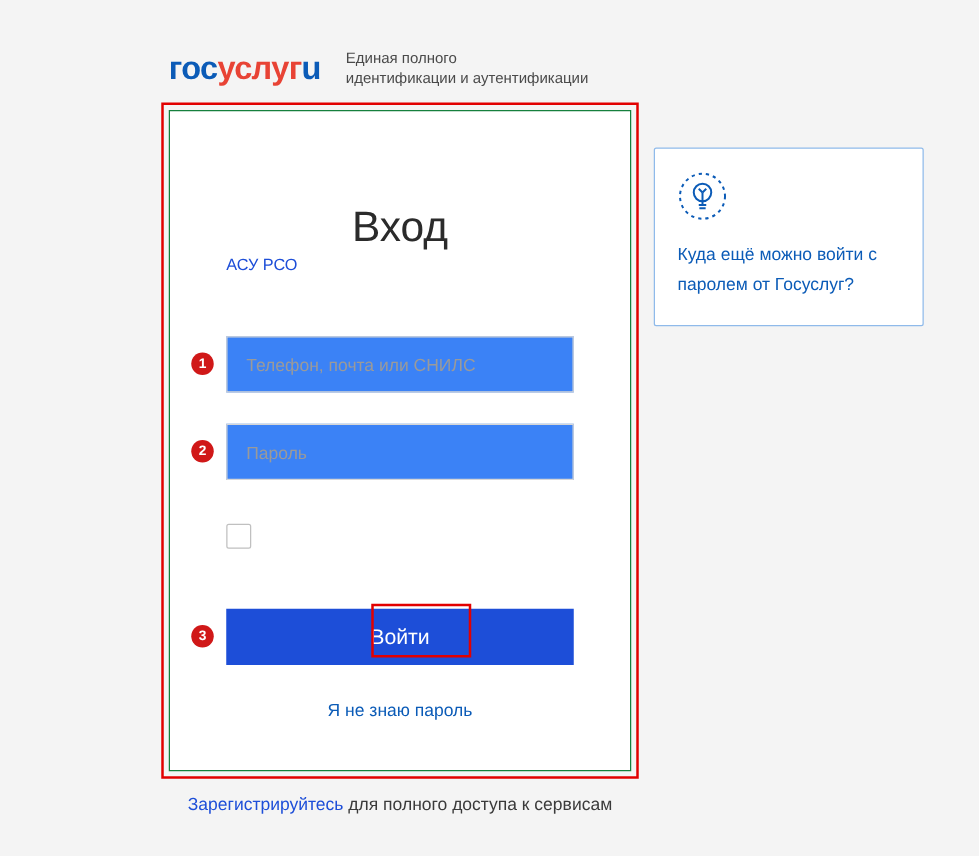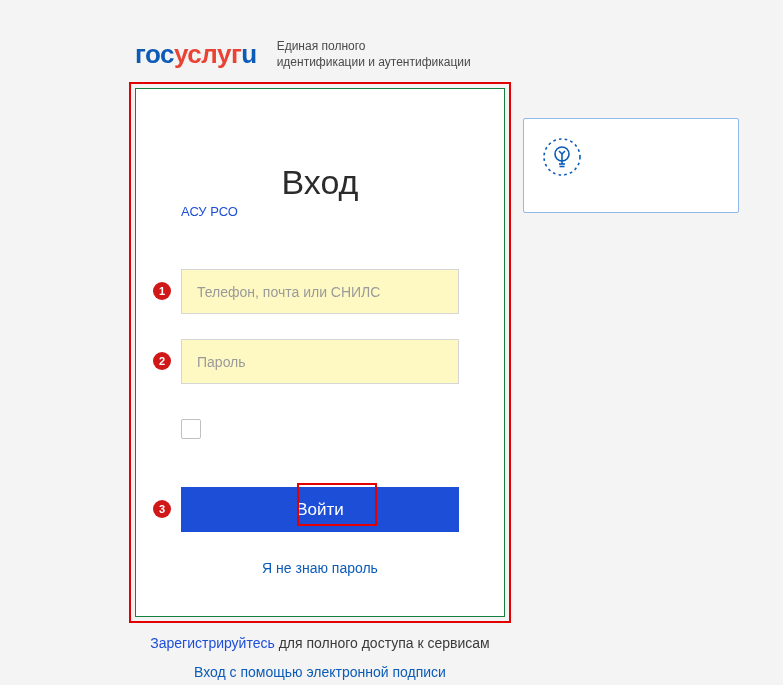--- a/index.html
+++ b/index.html
@@ -67,21 +67,21 @@
     }
     .field {
       width: 100%;
       height: 45px;
       border: 1px solid #d6d6d6;
       padding: 0 15px;
       font-size: 14px;
       color: #3a3a3a;
       margin-bottom: 25px;
       outline: none;
-      background: #fef9c3;
+      background: #3b82f6;
     }
     .field::placeholder { color: #9a9a9a; }
     .remember-row {
       display: flex;
       align-items: center;
       margin-bottom: 48px;
       margin-top: 10px;
     }
     .checkbox {
       width: 20px;
@@ -219,23 +219,21 @@
       <svg width="40" height="40" viewBox="0 0 40 40" fill="none" stroke="#0b5bb7" stroke-width="1.6">
         <circle cx="20" cy="20" r="18" stroke-dasharray="2.6 3.2"></circle>
         <circle cx="20" cy="17" r="7"></circle>
         <line x1="20" y1="17" x2="20" y2="27"></line>
         <line x1="17" y1="14" x2="20" y2="17"></line>
         <line x1="23" y1="14" x2="20" y2="17"></line>
         <line x1="17" y1="27" x2="23" y2="27"></line>
         <line x1="17.5" y1="29.5" x2="22.5" y2="29.5"></line>
       </svg>
     </div>
+    <a href="#" class="side-link">Куда ещё можно войти с паролем от Госуслуг?</a>
   </div>
 </div>
 
 <div class="below-links">
   <div class="row1">
     <a href="#">Зарегистрируйтесь</a><span> для полного доступа к сервисам</span>
   </div>
-  <div class="row2">
-    <a href="#">Вход с помощью электронной подписи</a>
-  </div>
 </div>
 
 </body></html>

